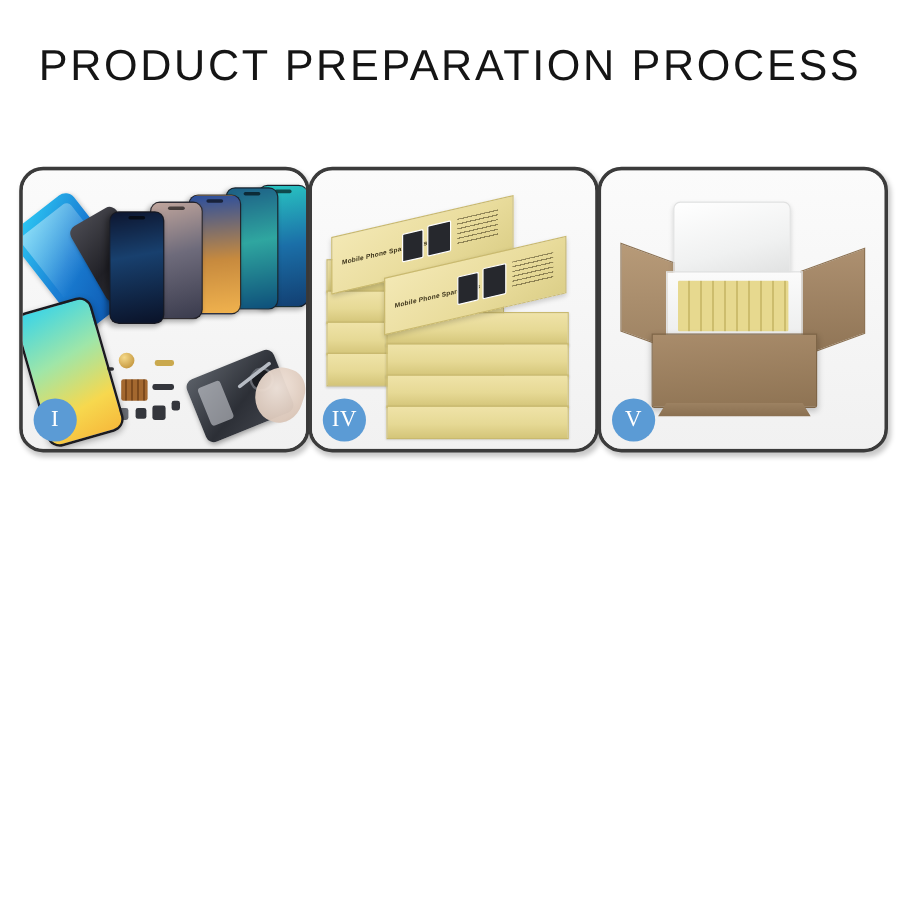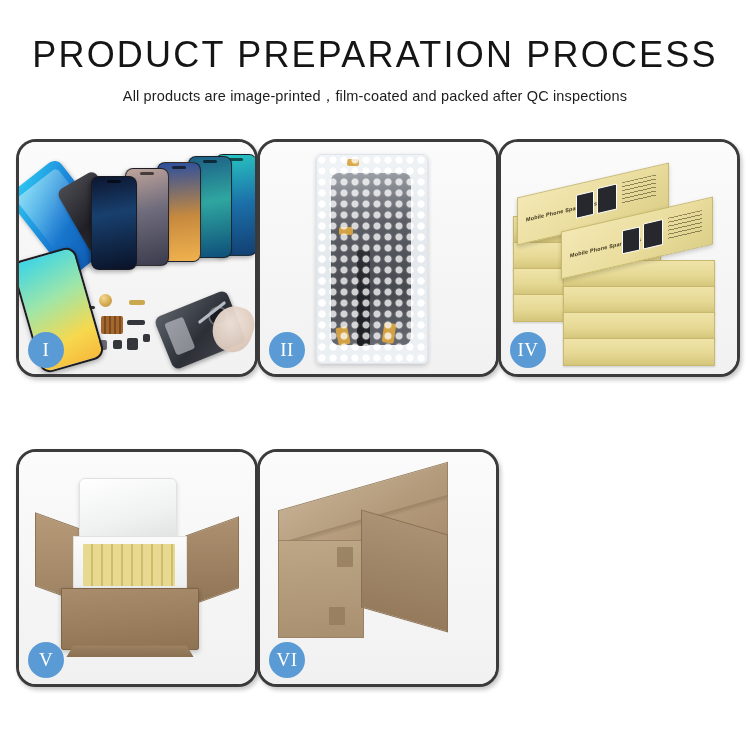--- a/index.html
+++ b/index.html
@@ -390,21 +390,20 @@
     position: absolute;
     background: rgba(146,121,90,.75);
     border-radius: 1px;
   }
 </style>
 </head>
 <body>
 
 <div class="header">
   <h1 class="main-title">PRODUCT PREPARATION PROCESS</h1>
-  <p class="sub-title">All products are image-printed，film-coated and packed after QC inspections</p>
 </div>
 
 <div class="grid">
 
   <div class="panel">
     <div class="photo">
       <div class="p1-lcd"></div>
       <div class="p1-glass"></div>
 
       <div class="p1-fan">
@@ -440,34 +439,20 @@
         <span class="pt dark" style="left:46px; top:40px; width:7px;  height:8px;"></span>
       </div>
 
       <div class="p1-chassis"></div>
       <div class="p1-tweezer"></div>
       <div class="p1-hand"></div>
     </div>
     <div class="badge">I</div>
   </div>
 
-  <div class="panel">
-    <div class="photo">
-      <div class="p2-bag">
-        <div class="p2-screen"></div>
-        <div class="p2-cable"></div>
-        <span class="p2-tape" style="left:30px; top:4px;  width:12px; height:7px;"></span>
-        <span class="p2-tape" style="left:22px; top:72px; width:14px; height:8px;"></span>
-        <span class="p2-tape" style="left:20px; top:172px;width:12px; height:18px; transform:rotate(-12deg);"></span>
-        <span class="p2-tape" style="left:66px; top:168px;width:12px; height:20px; transform:rotate(8deg);"></span>
-        <div class="p2-bubbleoverlay"></div>
-      </div>
-    </div>
-    <div class="badge">II</div>
-  </div>
 
 
   <div class="panel">
     <div class="photo">
       <div class="p4-stack">
 
         <div class="p4-box" style="left:0px;  top:52px;"></div>
         <div class="p4-box" style="left:0px;  top:78px;"></div>
         <div class="p4-box" style="left:0px;  top:104px;"></div>
         <div class="p4-box" style="left:0px;  top:130px;"></div>
@@ -500,25 +485,14 @@
       <div class="p5-flapL"></div>
       <div class="p5-flapR"></div>
       <div class="p5-foamlid"></div>
       <div class="p5-foambody"></div>
       <div class="p5-inner"></div>
       <div class="p5-carton"></div>
     </div>
     <div class="badge">V</div>
   </div>
 
-  <div class="panel">
-    <div class="photo">
-      <div class="p6-top"></div>
-      <div class="p6-front">
-        <span class="p6-tape" style="left:58px; top:6px;  width:16px; height:20px;"></span>
-        <span class="p6-tape" style="left:50px; top:66px; width:16px; height:18px;"></span>
-      </div>
-      <div class="p6-side"></div>
-    </div>
-    <div class="badge">VI</div>
-  </div>
 
 </div>
 
 </body></html>

